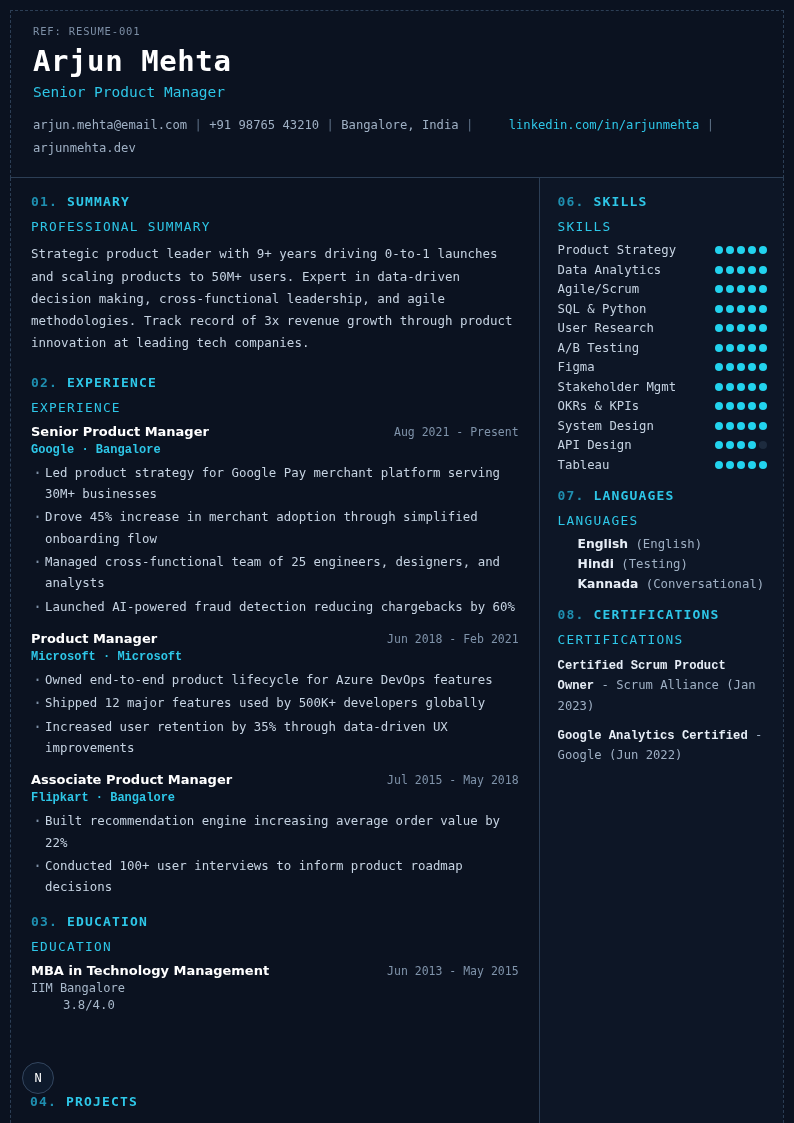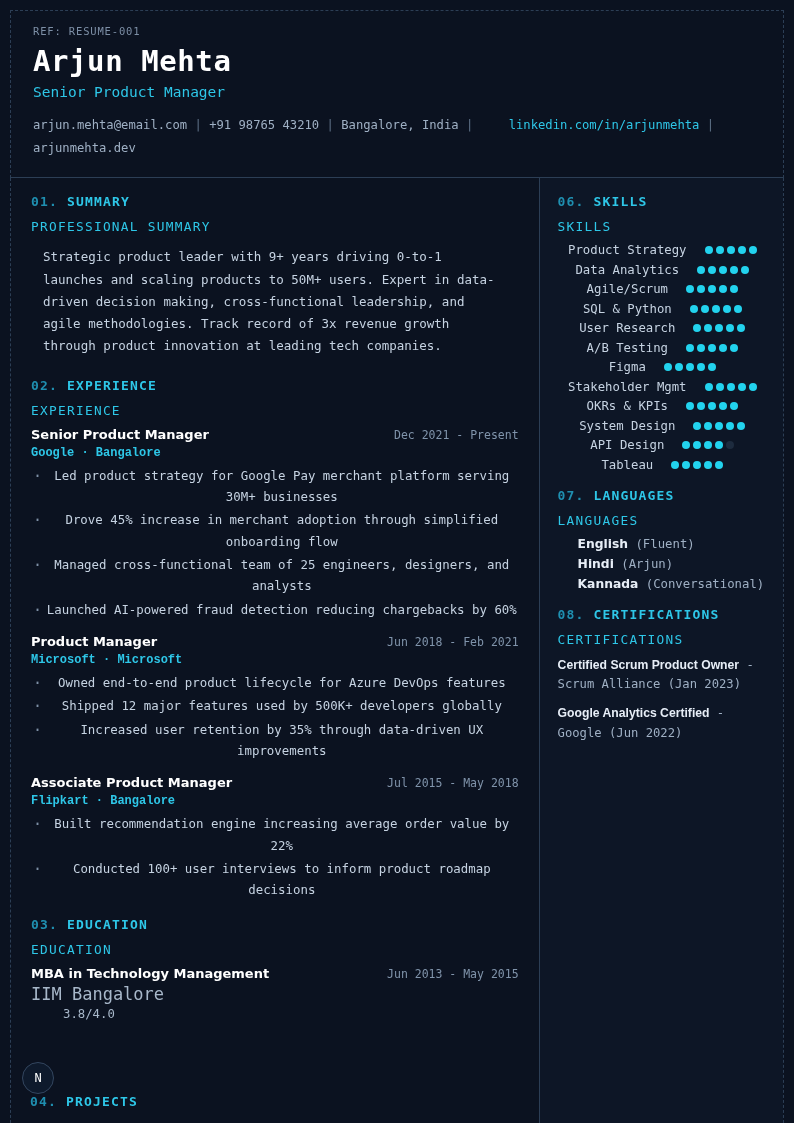--- a/index.html
+++ b/index.html
@@ -95,21 +95,21 @@
     color: #2ec7e8;
     margin: 0 0 9px 0;
   }
   .mt20 { margin-top: 20px; }
   .mt16 { margin-top: 16px; }
 
   .summary-text {
     color: #c6d3e2;
     line-height: 1.78;
     font-size: 12.5px;
-    margin: 12px;
+    margin: 0;
   }
 
   
   .job { margin-bottom: 14px; }
   .job-row {
     display: flex;
     justify-content: space-between;
     align-items: baseline;
   }
   .job-title {
@@ -126,21 +126,20 @@
     color: #2ec7e8;
     font-size: 12px;
     font-weight: bold;
     margin: 4px 0 5px 0;
     font-family: Liberation Mono, monospace;
   }
   ul.bullets {
     list-style: none;
     margin: 0;
     padding: 0;
-    text-align: center;
   }
   ul.bullets li {
     position: relative;
     padding-left: 14px;
     color: #c6d3e2;
     line-height: 1.72;
     font-size: 12.4px;
     margin-bottom: 2px;
   }
   ul.bullets li::before {
@@ -148,35 +147,35 @@
     position: absolute;
     left: 2px;
     top: -1px;
     color: #7d8fa6;
     font-size: 15px;
   }
 
   
   .edu-school {
     color: #a8b8ca;
-    font-size: 17px;
+    font-size: 12px;
     margin-top: 3px;
   }
   .edu-gpa {
     color: #a8b8ca;
     font-size: 12.3px;
     margin-top: 3px;
     padding-left: 32px;
   }
 
   
   .skill-row {
     display: flex;
     align-items: center;
-    justify-content: center;
+    justify-content: space-between;
     margin-bottom: 5.5px;
     gap: 18px;
   }
   .skill-name {
     color: #c6d3e2;
     font-size: 12.3px;
   }
   .dots { display: flex; gap: 3px; }
   .dot {
     width: 8px; height: 8px;
@@ -199,21 +198,21 @@
   }
 
   
   .cert {
     margin-bottom: 9px;
     line-height: 1.6;
     font-size: 12.2px;
     color: #9fb0c4;
   }
   .cert-name {
-    font-family: Liberation Sans, sans-serif;
+    font-family: Liberation Mono, monospace;
     font-weight: bold;
     color: #e7eef7;
   }
 
   
   .badge {
     position: absolute;
     left: 22px;
     bottom: 29px;
     width: 30px; height: 30px;
@@ -270,21 +269,21 @@
       <div class="mt20">
         <div class="sec-head">
           <span class="num">02.</span>
           <span>EXPERIENCE</span>
         </div>
         <div class="sec-sub">EXPERIENCE</div>
 
         <div class="job">
           <div class="job-row">
             <span class="job-title">Senior Product Manager</span>
-            <span class="job-dates">Dec 2021 - Present</span>
+            <span class="job-dates">Aug 2021 - Present</span>
           </div>
           <div class="job-meta">
             <span>Google</span>
             <span>·</span>
             <span>Bangalore</span>
           </div>
           <ul class="bullets">
             <li>Led product strategy for Google Pay merchant platform serving 30M+ businesses</li>
             <li>Drove 45% increase in merchant adoption through simplified onboarding flow</li>
             <li>Managed cross-functional team of 25 engineers, designers, and analysts</li>
@@ -483,25 +482,25 @@
       </div>
 
       <div class="mt16">
         <div class="sec-head">
           <span class="num">07.</span>
           <span>LANGUAGES</span>
         </div>
         <div class="sec-sub">LANGUAGES</div>
         <div class="lang-row">
           <span class="lang-name">English</span>
-          <span>(Fluent)</span>
+          <span>(English)</span>
         </div>
         <div class="lang-row">
           <span class="lang-name">Hindi</span>
-          <span>(Arjun)</span>
+          <span>(Testing)</span>
         </div>
         <div class="lang-row">
           <span class="lang-name">Kannada</span>
           <span>(Conversational)</span>
         </div>
       </div>
 
       <div class="mt16">
         <div class="sec-head">
           <span class="num">08.</span>

